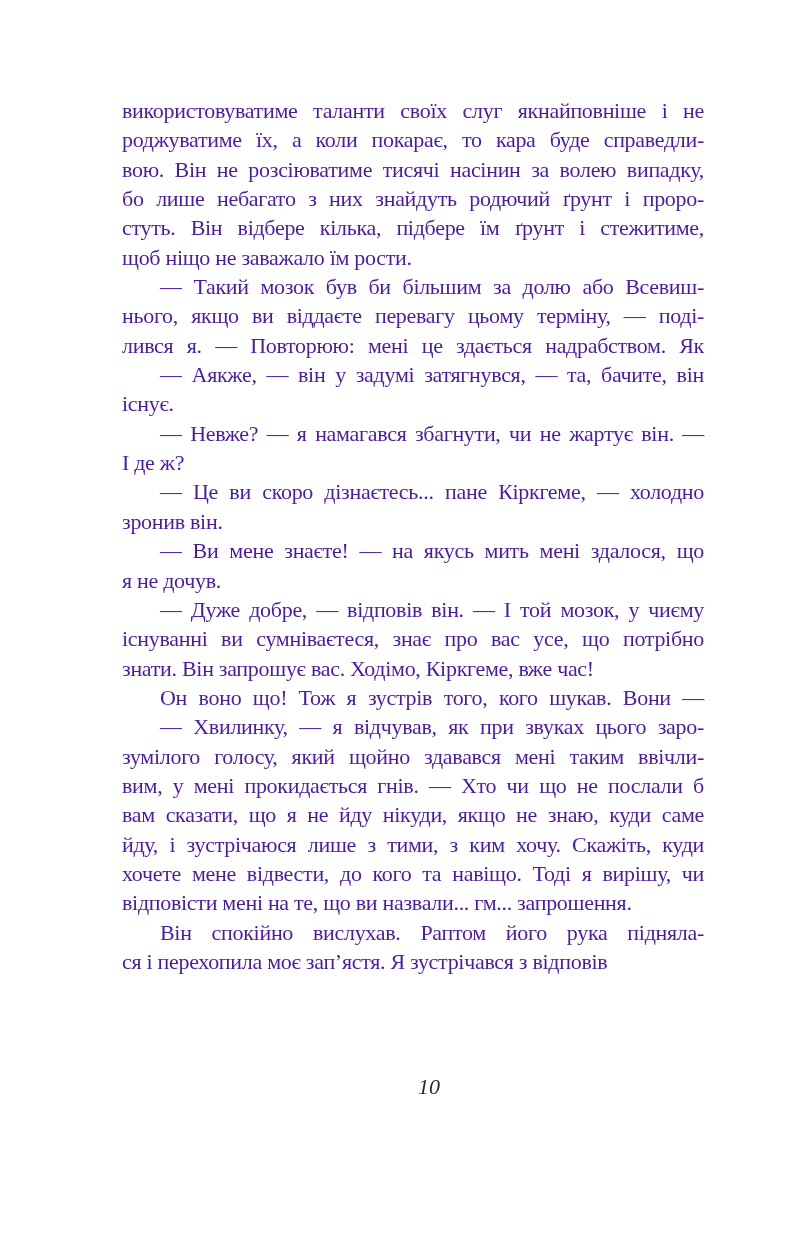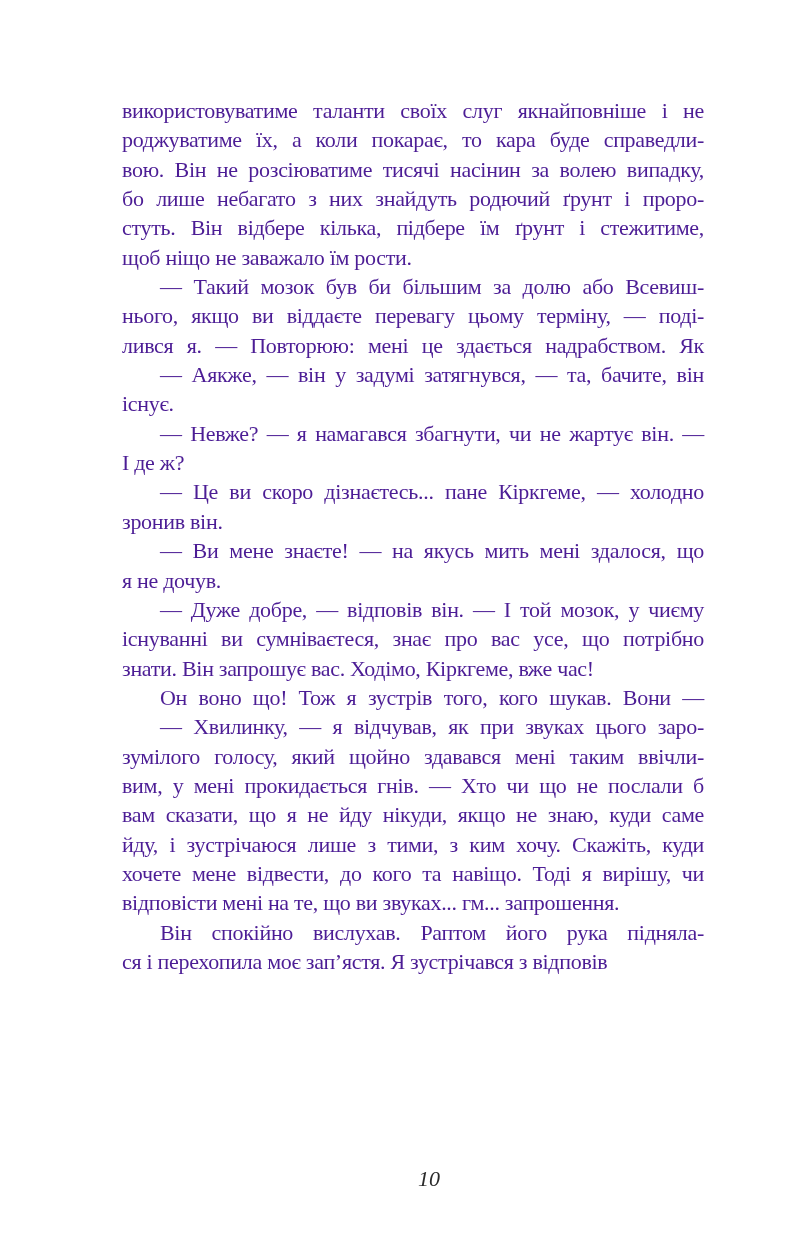--- a/index.html
+++ b/index.html
@@ -37,21 +37,21 @@
   .line.last {
     text-align: left;
     text-align-last: left;
   }
   .paragraph.indent .line:first-child {
     text-indent: 38px;
   }
   .page-number {
     position: absolute;
     left: 138px;
-    top: 1164px;
+    top: 1072px;
     width: 582px;
     text-align: center;
     font-size: 22px;
     line-height: 29px;
     font-style: italic;
     color: #2a2a2a;
   }
 </style>
 </head>
 <body>
@@ -95,21 +95,21 @@
       <div class="paragraph indent">
         <div class="line">Он воно що! Тож я зустрів того, кого шукав. Вони —</div>
       </div>
       <div class="paragraph indent">
         <div class="line">— Хвилинку, — я відчував, як при звуках цього заро-</div>
         <div class="line">зумілого голосу, який щойно здавався мені таким ввічли-</div>
         <div class="line">вим, у мені прокидається гнів. — Хто чи що не послали б</div>
         <div class="line">вам сказати, що я не йду нікуди, якщо не знаю, куди саме</div>
         <div class="line">йду, і зустрічаюся лише з тими, з ким хочу. Скажіть, куди</div>
         <div class="line">хочете мене відвести, до кого та навіщо. Тоді я вирішу, чи</div>
-        <div class="line last">відповісти мені на те, що ви звуках... гм... запрошення.</div>
+        <div class="line last">відповісти мені на те, що ви назвали... гм... запрошення.</div>
       </div>
       <div class="paragraph indent">
         <div class="line">Він спокійно вислухав. Раптом його рука підняла-</div>
         <div class="line last">ся і перехопила моє зап’ястя. Я зустрічався з відповів</div>
       </div>
     </div>
   <div class="page-number">10</div>
 </div>
 
 </body></html>

